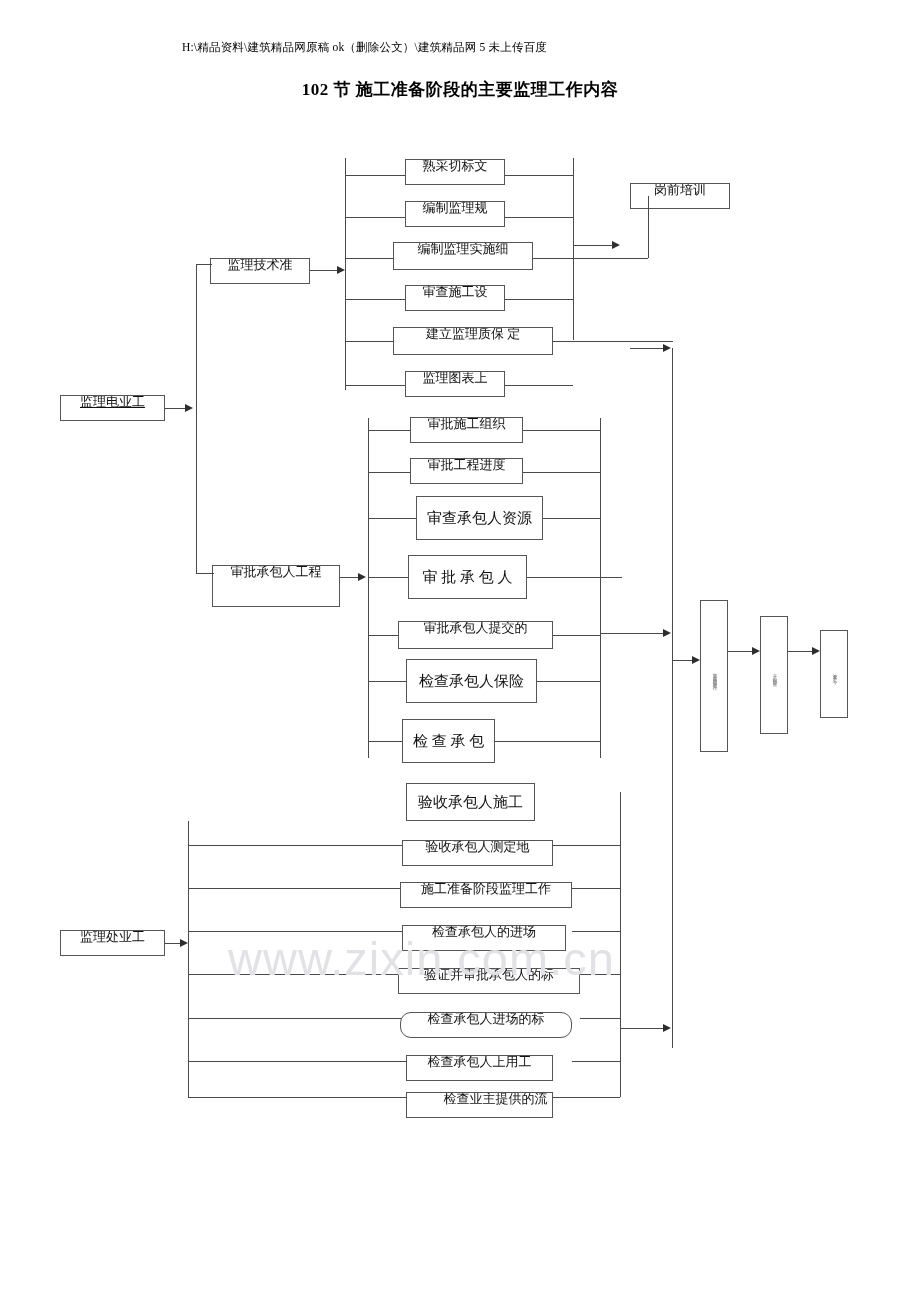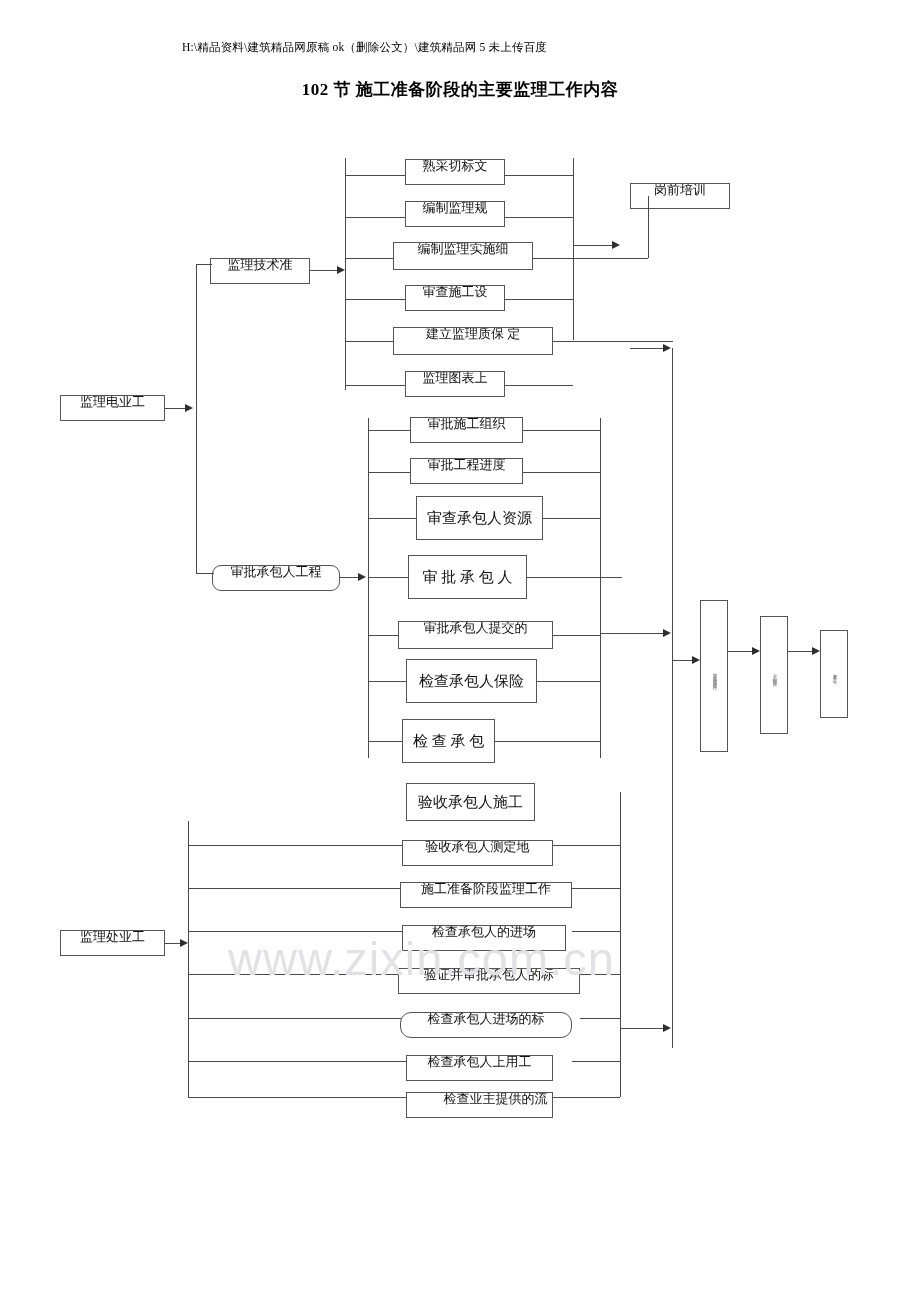--- a/index.html
+++ b/index.html
@@ -150,21 +150,21 @@
   <div class="node clip" style="left:398px;top:621px;width:155px;height:28px;">
       <span>审批承包人提交的</span>
     </div>
   <div class="node big" style="left:406px;top:659px;width:131px;height:44px;">
       <span>检查承包人保险</span>
     </div>
   <div class="node big" style="left:402px;top:719px;width:93px;height:44px;">
       <span>检 查 承 包</span>
     </div>
 
-  <div class="node clip" style="left:212px;top:565px;width:128px;height:26px;border-radius:9px;">
+  <div class="node clip" style="left:212px;top:565px;width:128px;height:42px;">
       <span>审批承包人工程</span>
     </div>
   <div class="h" style="left:340px;top:577px;width:18px;"></div>
   <div class="arrow" style="left:358px;top:573px;"></div>
 
   <div class="v" style="left:188px;top:821px;height:276px;"></div>
   <div class="v" style="left:620px;top:792px;height:305px;"></div>
 
   <div class="h" style="left:188px;top:845px;width:222px;"></div>
   <div class="h" style="left:188px;top:888px;width:214px;"></div>
@@ -200,21 +200,21 @@
   <div class="node clip" style="left:400px;top:1012px;width:172px;height:26px;border-radius:11px;">
       <span>检查承包人进场的标</span>
     </div>
   <div class="node clip" style="left:406px;top:1055px;width:147px;height:26px;">
       <span>检查承包人上用工</span>
     </div>
   <div class="node clip" style="left:406px;top:1092px;width:147px;height:26px;padding-left:32px;">
       <span>检查业主提供的流</span>
     </div>
 
-  <div class="node clip" style="left:60px;top:395px;width:105px;height:26px;">
+  <div class="node clip" style="left:60px;top:395px;width:105px;height:26px;text-decoration:underline;">
       <span>监理电业工</span>
     </div>
   <div class="h" style="left:165px;top:408px;width:20px;"></div>
   <div class="arrow" style="left:185px;top:404px;"></div>
 
   <div class="v" style="left:196px;top:264px;height:310px;"></div>
   <div class="h" style="left:196px;top:264px;width:16px;"></div>
   <div class="h" style="left:196px;top:573px;width:18px;"></div>
 
   <div class="node clip" style="left:60px;top:930px;width:105px;height:26px;">

